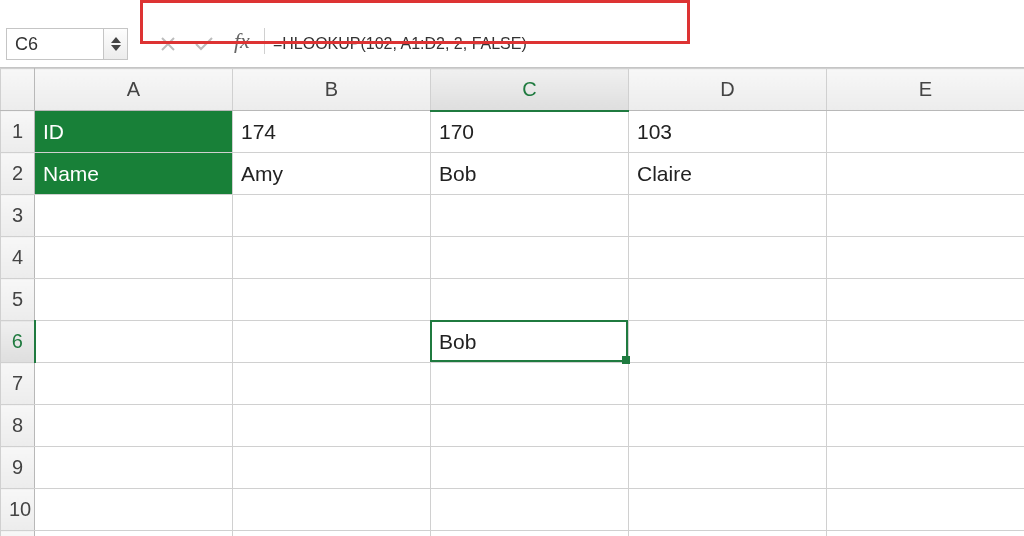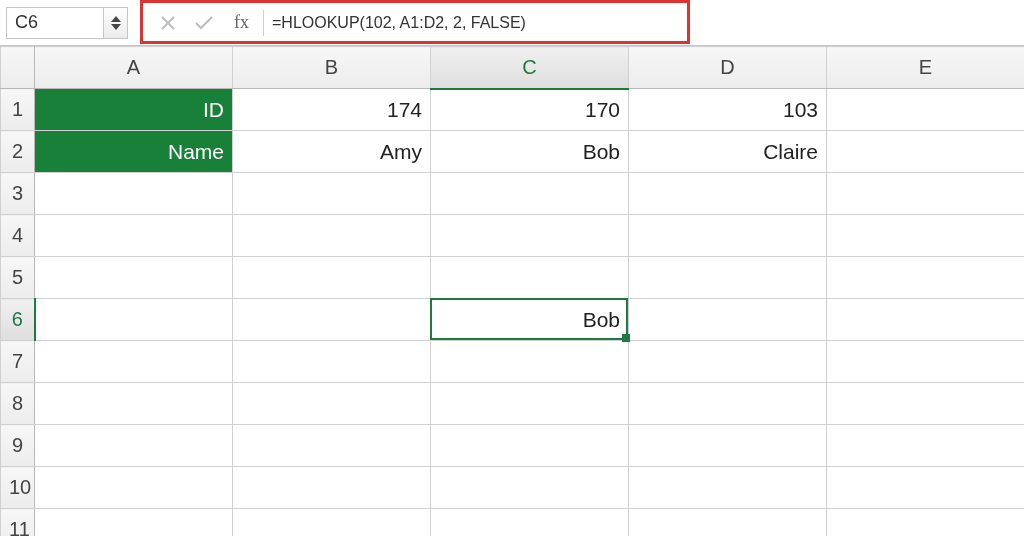--- a/index.html
+++ b/index.html
@@ -9,25 +9,26 @@
     color: #333;
     background: #fff;
     width: 1024px;
     height: 536px;
     overflow: hidden;
   }
 
   
   .formula-bar {
     display: flex;
-    align-items: center;
+    align-items: flex-start;
     height: 46px;
     border-bottom: 1px solid #c5c5c5;
     background: #fff;
     padding: 6px 6px;
+    margin-top: 22px;
   }
   .highlight-box {
     position: absolute;
     left: 140px;
     top: 0px;
     width: 550px;
     height: 44px;
     border: 3px solid #d33;
     pointer-events: none;
   }
@@ -67,22 +68,23 @@
     width: 36px;
     height: 32px;
     display: flex;
     align-items: center;
     justify-content: center;
     color: #bcbcbc;
     font-size: 22px;
   }
   .fb-btn svg { stroke: #bcbcbc; }
   .fx-label {
+    font-style: italic;
     font-family: "Times New Roman", serif;
-    font-size: 18px;
+    font-size: 22px;
     color: #666;
     padding: 0 6px 0 2px;
   }
   .divider {
     width: 1px; height: 26px; background: #d0d0d0; margin: 0 8px;
   }
   .formula-input {
     flex: 1;
     height: 32px;
     border: none;
@@ -134,21 +136,21 @@
     background: linear-gradient(#f7f7f7,#ececec);
     text-align: center;
     color: #444;
     border-right: 1px solid #b8b8b8;
   }
   .grid .row-head.active {
     background: linear-gradient(#f0f0f0,#dedede);
     border-right: 2px solid #1f7a3f;
     color: #1f7a3f;
   }
-  .grid td.cell { background: #fff; font-size: 21px; color: #222; text-align: right; }
+  .grid td.cell { background: #fff; font-size: 21px; color: #222; }
   .grid td.cell.green-header {
     background: #188038;
     color: #fff;
   }
   col.cw-row { width: 34px; }
   col.cw-col { width: 198px; }
 
   
   .active-cell-outline {
     position: absolute;

